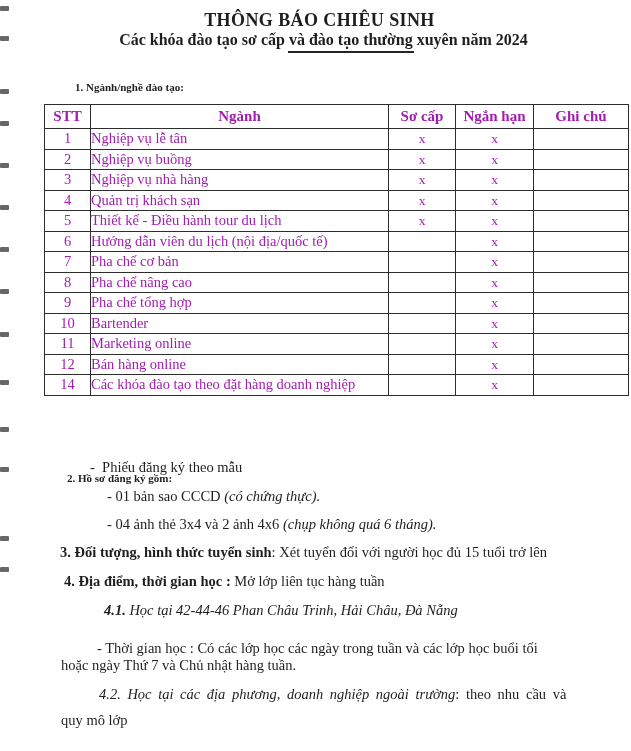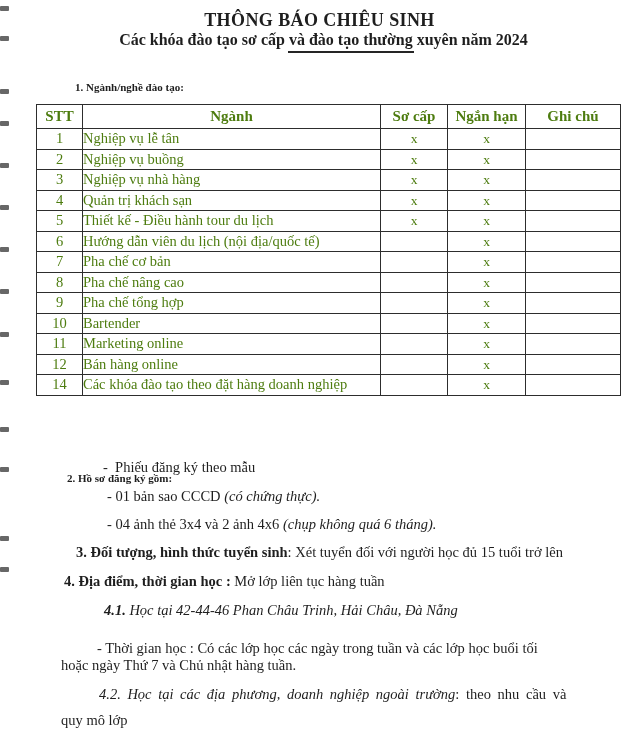--- a/index.html
+++ b/index.html
@@ -23,37 +23,37 @@
     position:absolute; top:31px; left:16px; right:0;
     text-align:center; font-weight:bold; font-size:16px;
   }
   .subtitle-underline {
     position:absolute; top:51px; left:288px; width:126px; height:2px;
     background:#252525;
   }
   .sec-heading { font-weight:bold; font-size:11px; }
   .sec1-heading { top:78px; left:75px; }
   table.programs {
-    position:absolute; top:104px; left:36px;
+    position:absolute; top:104px; left:44px;
     border-collapse:collapse; table-layout:fixed;
-    width:584px; font-size:14.5px; color:#4d7c0f;
+    width:584px; font-size:14.5px; color:#a21caf;
   }
   table.programs th, table.programs td {
     border:1.5px solid #2d2d2d; padding:0; overflow:hidden;
   }
   table.programs thead th { height:23px; font-size:15px; text-align:center; font-weight:bold; }
   table.programs tbody td { height:19.5px; line-height:19.5px; }
   td.c-stt { text-align:center; }
   td.c-nganh { padding-left:8px; text-align:left; }
   td.c-mark { text-align:center; font-size:13.5px; }
   .sec2-heading { top:429px; left:67px;margin-top:40px; }
-  .reg-item-1 { top:458px; left:103px; }
+  .reg-item-1 { top:458px; left:90px; }
   .reg-item-2 { top:487px; left:107px; }
   .reg-item-3 { top:515px; left:107px; }
-  .sec3-line { top:543px; left:76px; }
+  .sec3-line { top:543px; left:60px; }
   .sec4-line { top:572px; left:64px; }
   .sub41-line { top:601px; left:104px; font-style:italic; }
   .time-line-1 { top:630px; left:97px;margin-top:9px; }
   .time-line-2 { top:656px; left:61px; }
   .sub42-line { top:685px; left:99px; word-spacing:3px; }
   .sub42-line .up { font-style:normal; }
   .quy-line { top:711px; left:61px; }
   .artifact {
     position:absolute; left:0px; width:9px; height:5px;
     background:#343434; opacity:0.75; border-radius:1px;

